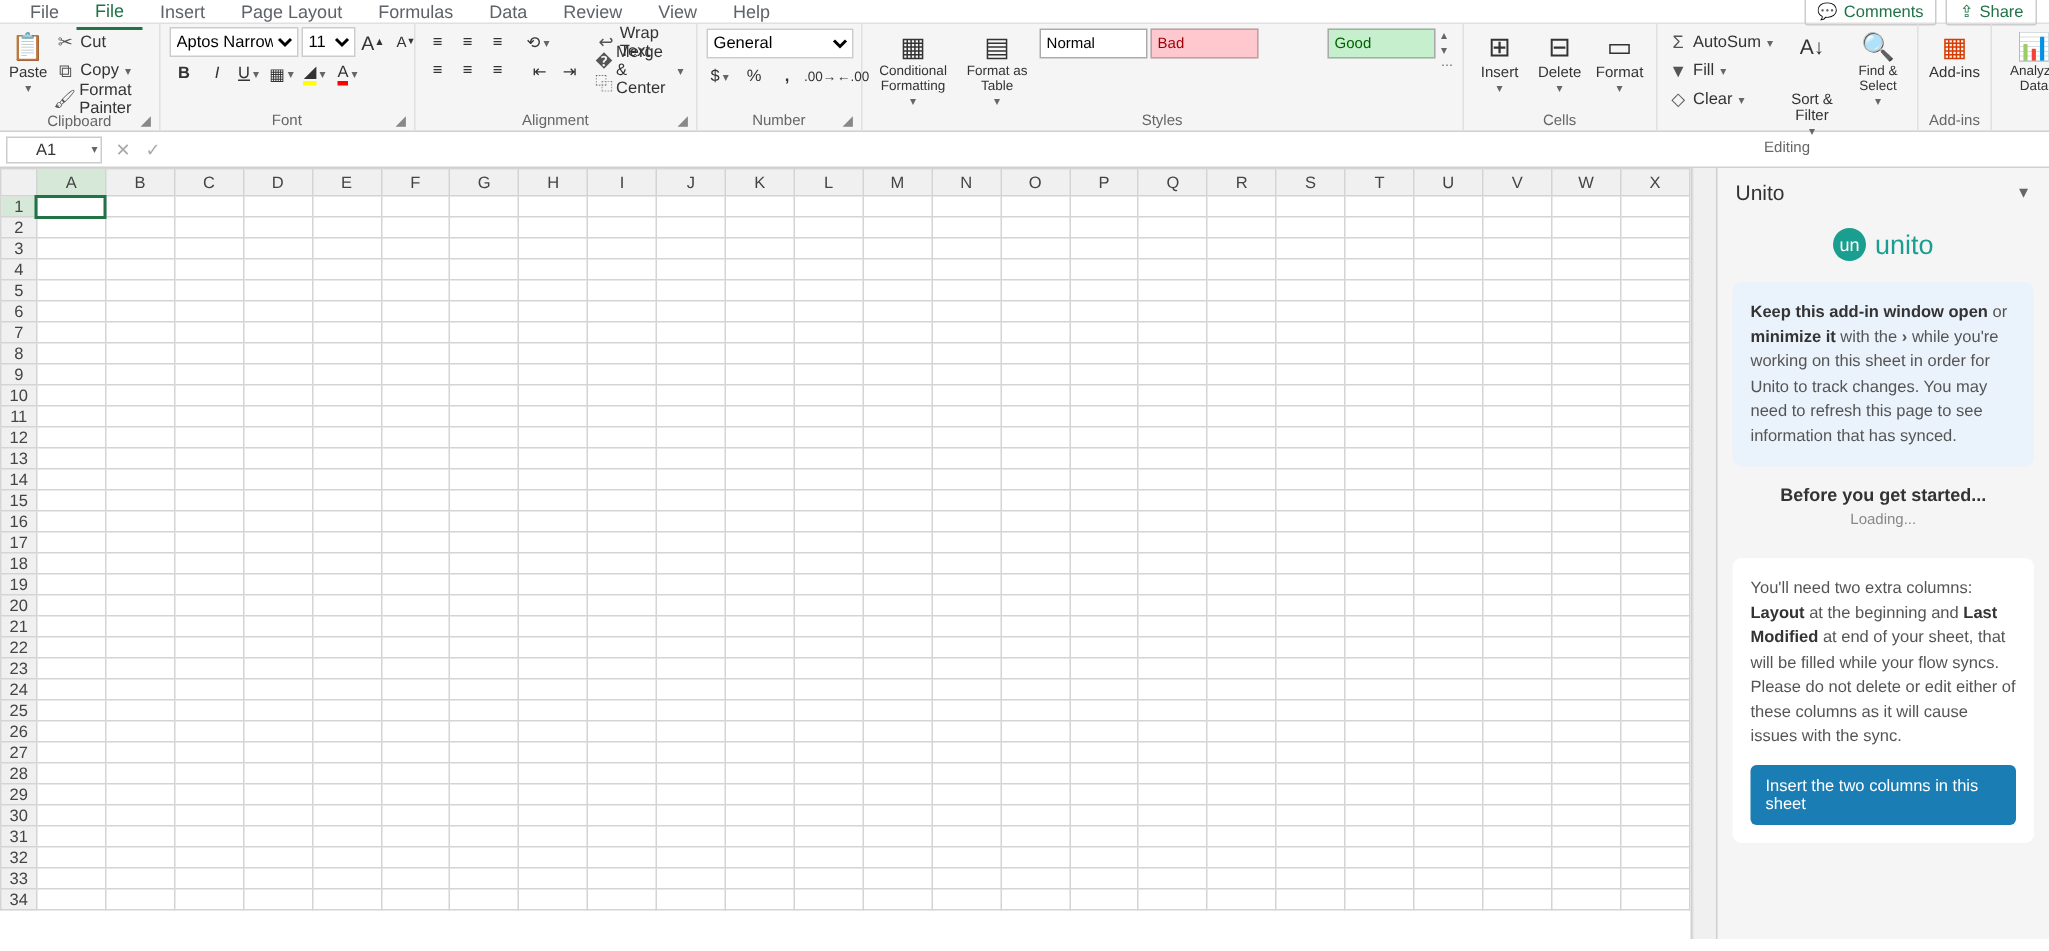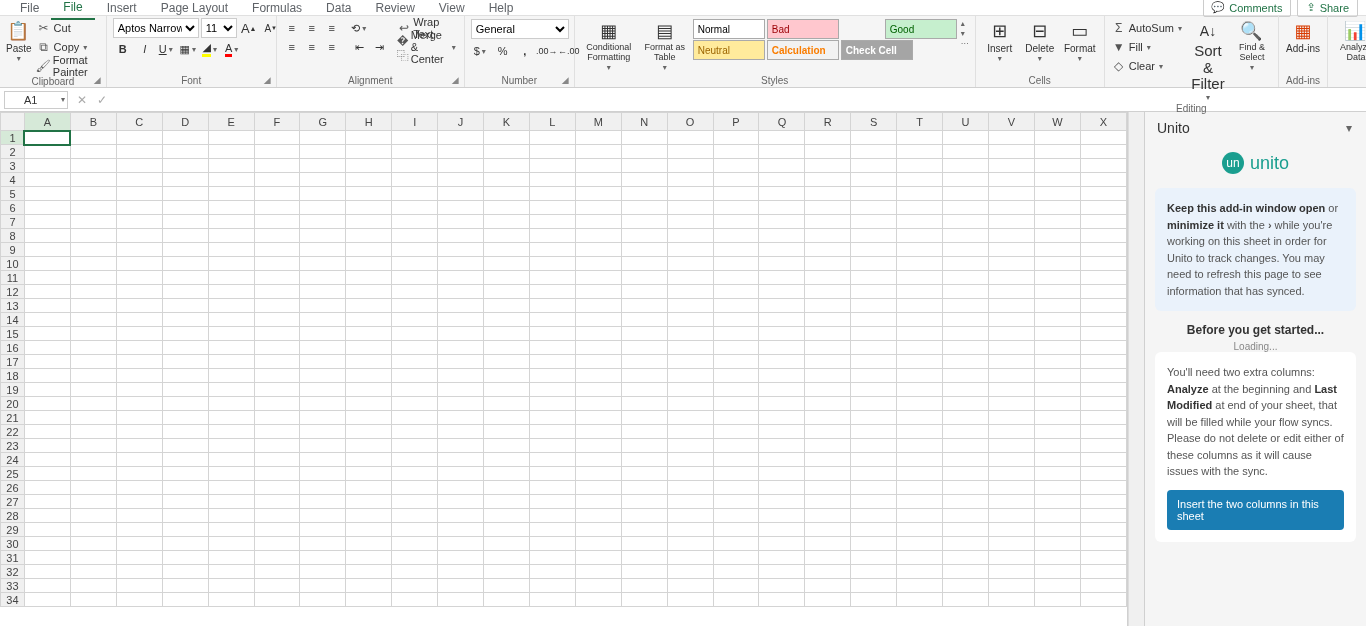--- a/index.html
+++ b/index.html
@@ -62,21 +62,21 @@
 
 .panel { width: 222px; background: #f5f5f5; display:flex; flex-direction:column; border-left:1px solid #d0d0d0;}
 .panel-header { display:flex; justify-content:space-between; align-items:center; padding: 8px 12px; font-size:14px; color:#333;}
 .panel-body { padding: 0 10px 10px; overflow:auto; flex:1;}
 .unito-logo { text-align:center; padding: 8px 0 14px; font-size:18px; color:#1a9e8f; font-weight:500; display:flex; justify-content:center; align-items:center; gap:6px;}
 .unito-logo .circ { width:22px; height:22px; border-radius:50%; background:#1a9e8f; color:#fff; display:inline-flex; align-items:center; justify-content:center; font-size:12px;}
 .card { background:#fff; border-radius:6px; padding:12px; font-size:11px; color:#555; line-height:1.5; margin-bottom:12px;}
 .card.blue { background:#eaf2fb;}
 .card b { color:#333;}
 .panel-sub { text-align:center; font-size:12px; color:#333; font-weight:600; margin: 6px 0 4px;}
-.loading { text-align:center; font-size:10px; color:#888; margin-bottom:0;}
+.loading { text-align:center; font-size:10px; color:#888; margin-bottom:20px;}
 .primary-btn { background:#1a7db3; color:#fff; border:none; border-radius:4px; padding:8px 10px; font-size:11px; text-align:left; width:100%; cursor:pointer;}
 
 .vscroll { width:16px; background:#f0f0f0; border-left:1px solid #ddd;}
 </style>
 </head>
 <body>
 
 <div class="tabs">
   <div class="tab">File</div>
     <div class="tab active">File</div>
@@ -226,25 +226,20 @@
         <div class="icon">▤</div>
         <span style="font-size:9px; line-height:1.1;">Format as Table</span>
           <span class="dd">▾</span>
       </div>
       <div class="stack">
         <div style="display:flex; gap:2px;">
           <div class="style-cell style-normal">Normal</div>
           <div class="style-cell style-bad">Bad</div>
           <div class="style-cell style-good">Good</div>
         </div>
-        <div style="display:flex; gap:2px;">
-          <div class="style-cell style-neutral">Neutral</div>
-          <div class="style-cell style-calc">Calculation</div>
-          <div class="style-cell style-check">Check Cell</div>
-        </div>
       </div>
       <div class="stack" style="justify-content:center; font-size:8px; color:#666;">
         <span>▴</span>
         <span>▾</span>
         <span>⋯</span>
       </div>
     </div>
     <div class="group-label">Styles</div>
   </div>
 
@@ -283,21 +278,21 @@
             <span class="dd">▾</span>
           </div>
         <div class="small-row">
             <span class="ribbon-icon">◇</span>
             <span>Clear</span>
             <span class="dd">▾</span>
           </div>
       </div>
       <div class="big-btn" style="width:40px;">
           <div class="icon" style="font-size:14px;">A↓</div>
-          <span style="font-size:15px; line-height:1.1;">Sort &amp; Filter</span>
+          <span style="font-size:10px; line-height:1.1;margin-top:18px;">Sort &amp; Filter</span>
           <span class="dd">▾</span>
         </div>
       <div class="big-btn" style="width:40px;">
           <div class="icon">🔍</div>
           <span style="font-size:9px; line-height:1.1;">Find &amp; Select</span>
           <span class="dd">▾</span>
         </div>
     </div>
     <div class="group-label">Editing</div>
   </div>
@@ -1313,19 +1308,19 @@
       <div class="unito-logo">
         <span class="circ">un</span>
         <span>unito</span>
       </div>
       <div class="card blue">
         <b>Keep this add-in window open</b><span> or </span><b>minimize it</b><span> with the </span><span style="font-weight:bold;">›</span><span> while you're working on this sheet in order for Unito to track changes. You may need to refresh this page to see information that has synced.</span>
       </div>
       <div class="panel-sub">Before you get started...</div>
       <div class="loading">Loading...</div>
       <div class="card">
-        <span>You'll need two extra columns: </span><b>Analyze</b><span> at the beginning and </span><b>Last Modified</b><span> at end of your sheet, that will be filled while your flow syncs. Please do not delete or edit either of these columns as it will cause issues with the sync.</span>
+        <span>You'll need two extra columns: </span><b>Layout</b><span> at the beginning and </span><b>Last Modified</b><span> at end of your sheet, that will be filled while your flow syncs. Please do not delete or edit either of these columns as it will cause issues with the sync.</span>
         <div style="height:10px;"></div>
         <button class="primary-btn">Insert the two columns in this sheet</button>
       </div>
     </div>
   </div>
 </div>
 
 </body></html>

